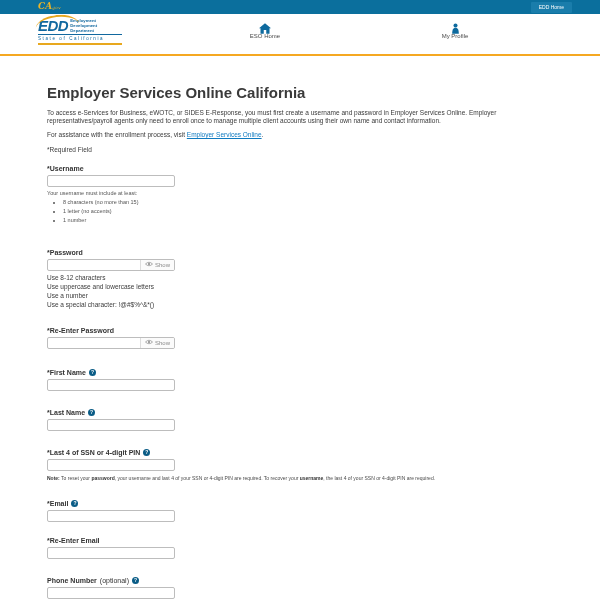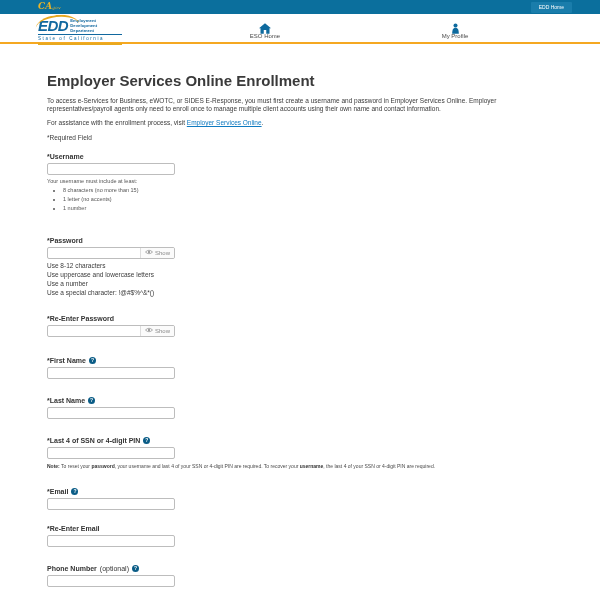--- a/index.html
+++ b/index.html
@@ -20,21 +20,21 @@
     color:#eab529; font-family:"DejaVu Serif", serif;
     font-style:italic; font-weight:bold; font-size:9px; line-height:14px;
     text-decoration:none;
   }
   .ca-logo .gov { font-size:4px; font-weight:normal; letter-spacing:0.5px; }
   .edd-home-btn {
     background:#1a7dab; color:#ffffff; font-size:5px; line-height:5px;
     padding:3px 8px; border-radius:1px; text-decoration:none; cursor:pointer;
   }
 
-  .brand-bar { height:28px; position:relative; background:#ffffff;text-decoration:underline; }
+  .brand-bar { height:40px; position:relative; background:#ffffff;text-decoration:underline; }
   .edd-logo { position:absolute; left:38px; top:5px; cursor:pointer; }
   .edd-arc {
     position:absolute; left:-3px; top:-4px; width:44px; height:12px;
     border-top:2px solid #e8a81e;
     border-radius:50% 50% 0 0 / 100% 100% 0 0;
     transform:rotate(-6deg); pointer-events:none;
   }
   .edd-main { display:flex; align-items:flex-start; gap:2px; }
   .edd-acronym {
     color:#11689f; font-weight:bold; font-style:italic;
@@ -156,21 +156,21 @@
           </svg>
       </span>
       <span class="nav-label">My Profile</span>
     </div>
   </div>
 
   <div class="gold-rule"></div>
 </header>
 
 <main>
-  <h1 class="page-title">Employer Services Online Enrollment</h1>
+  <h1 class="page-title">Employer Services Online California</h1>
 
   <p class="intro">To access e-Services for Business, eWOTC, or SIDES E-Response, you must first create a username and password in Employer Services Online. Employer representatives/payroll agents only need to enroll once to manage multiple client accounts using their own name and contact information.</p>
 
   <p class="assist"><span>For assistance with the enrollment process, visit </span><a>Employer Services Online</a><span>.</span></p>
 
   <p class="required-note">*Required Field</p>
 
   <div class="field mt-username">
     <div class="field-label">*Username</div>
     <input class="text-input" type="text" value="" style="">

